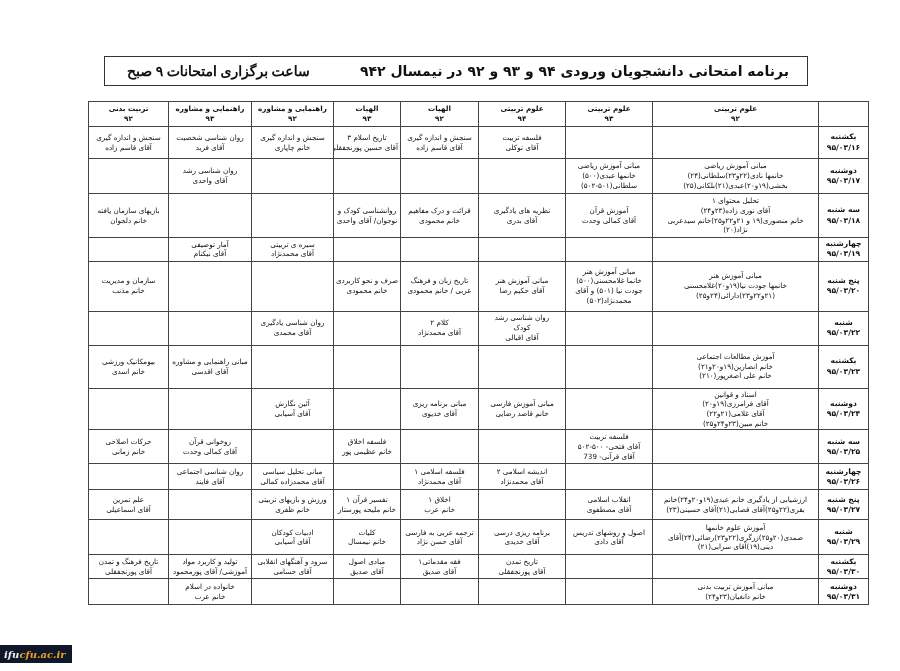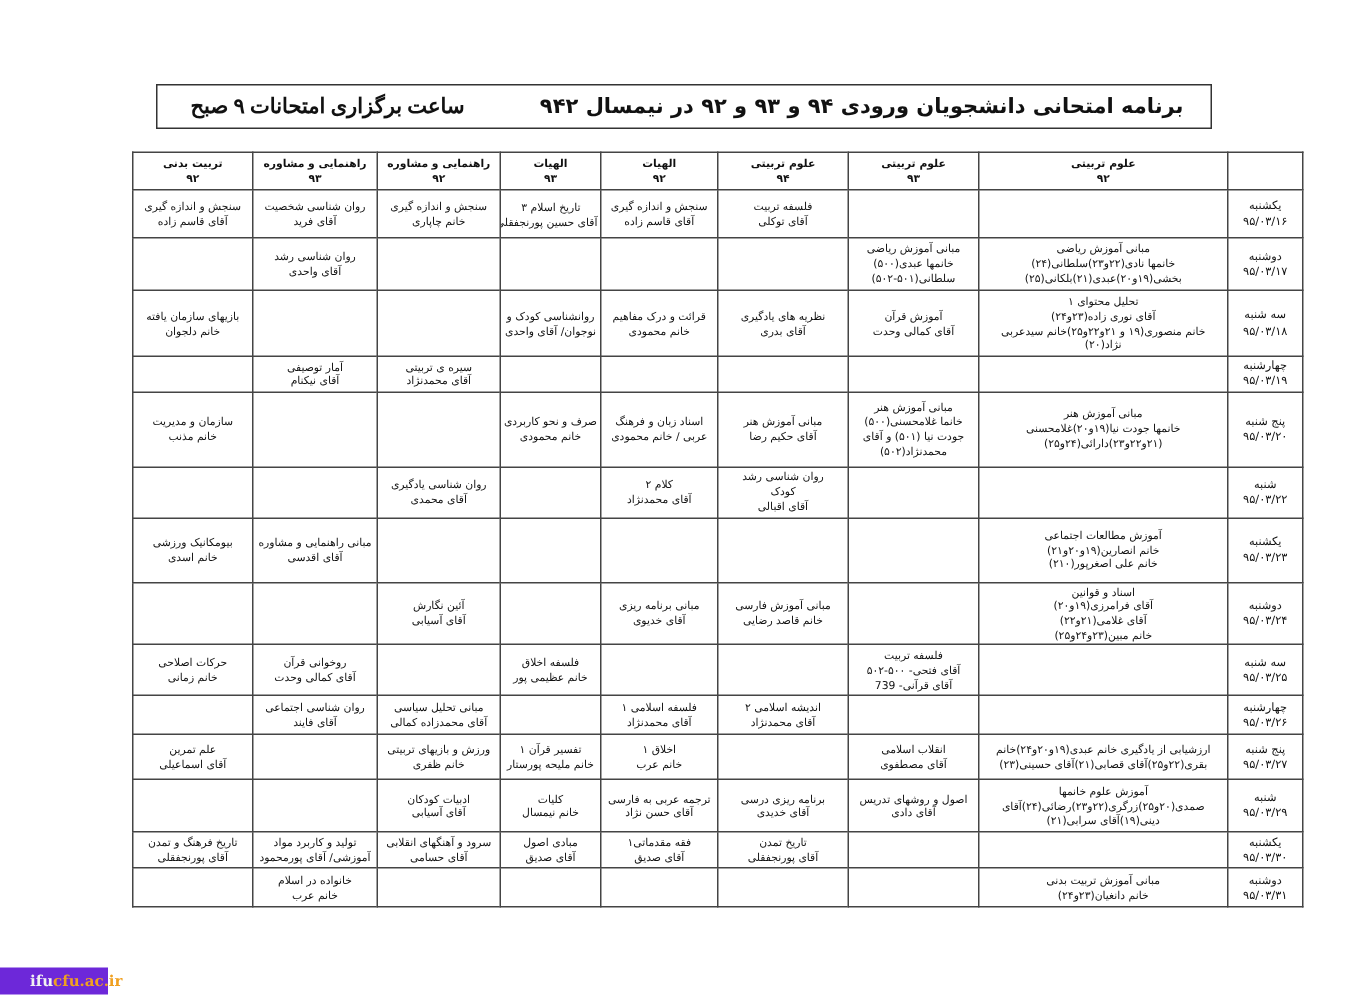--- a/index.html
+++ b/index.html
@@ -16,27 +16,27 @@
   table.sched {
     position:absolute; left:88px; top:101px; width:780px;
     border-collapse:collapse; direction:rtl; table-layout:fixed;
     font-size:7.2px; line-height:1.35;
   }
   table.sched td, table.sched th {
     border:1px solid #444; text-align:center; vertical-align:middle;
     padding:1px 2px; font-weight:normal; overflow:hidden;
   }
   table.sched th { font-weight:bold; font-size:7.2px; height:22px;margin-top:12px; }
-  table.sched td.day { font-weight:normal; font-size:7.6px; }
+  table.sched td.day { font-weight:bold; font-size:7.6px; }
   .cell-line { display:block; white-space:nowrap; }
   .hdr-line { display:block; }
   .logo {
     position:absolute; left:0; top:645px; width:72px; height:18px;
-    background:#6d28d9; display:flex; align-items:center; padding-left:20px; box-sizing:border-box;
-    font-family:"DejaVu Serif", serif; font-weight:bold; font-size:10px;
+    background:#0f172a; display:flex; align-items:center; padding-left:4px; box-sizing:border-box;
+    font-family:"DejaVu Serif", serif; font-style:italic; font-weight:bold; font-size:10px;
   }
   .logo .l1 { color:#f1f1f1; }
   .logo .l2 { color:#f0a020;text-align:center; }
 </style>
 </head>
 <body>
 
 <div class="title-box">
   <span class="t-main">برنامه امتحانی دانشجویان ورودی ۹۴ و ۹۳ و ۹۲ در نیمسال ۹۴۲</span>
   <span class="t-time">ساعت برگزاری امتحانات  ۹ صبح</span>
@@ -220,21 +220,21 @@
           <span class="cell-line">مبانی آموزش هنر</span>
           <span class="cell-line">خانما غلامحسنی(۵۰۰)</span>
           <span class="cell-line">جودت نیا (۵۰۱) و آقای</span>
           <span class="cell-line">محمدنژاد(۵۰۲)</span>
         </td>
         <td>
           <span class="cell-line">مبانی آموزش هنر</span>
           <span class="cell-line">آقای حکیم رضا</span>
         </td>
         <td>
-          <span class="cell-line">اسناد زبان و فرهنگ</span>
+          <span class="cell-line">تاریخ زبان و فرهنگ</span>
           <span class="cell-line">عربی / خانم محمودی</span>
         </td>
         <td>
           <span class="cell-line">صرف و نحو کاربردی</span>
           <span class="cell-line">خانم محمودی</span>
         </td>
         <td></td>
         <td></td>
         <td>
           <span class="cell-line">سازمان و مدیریت</span>

